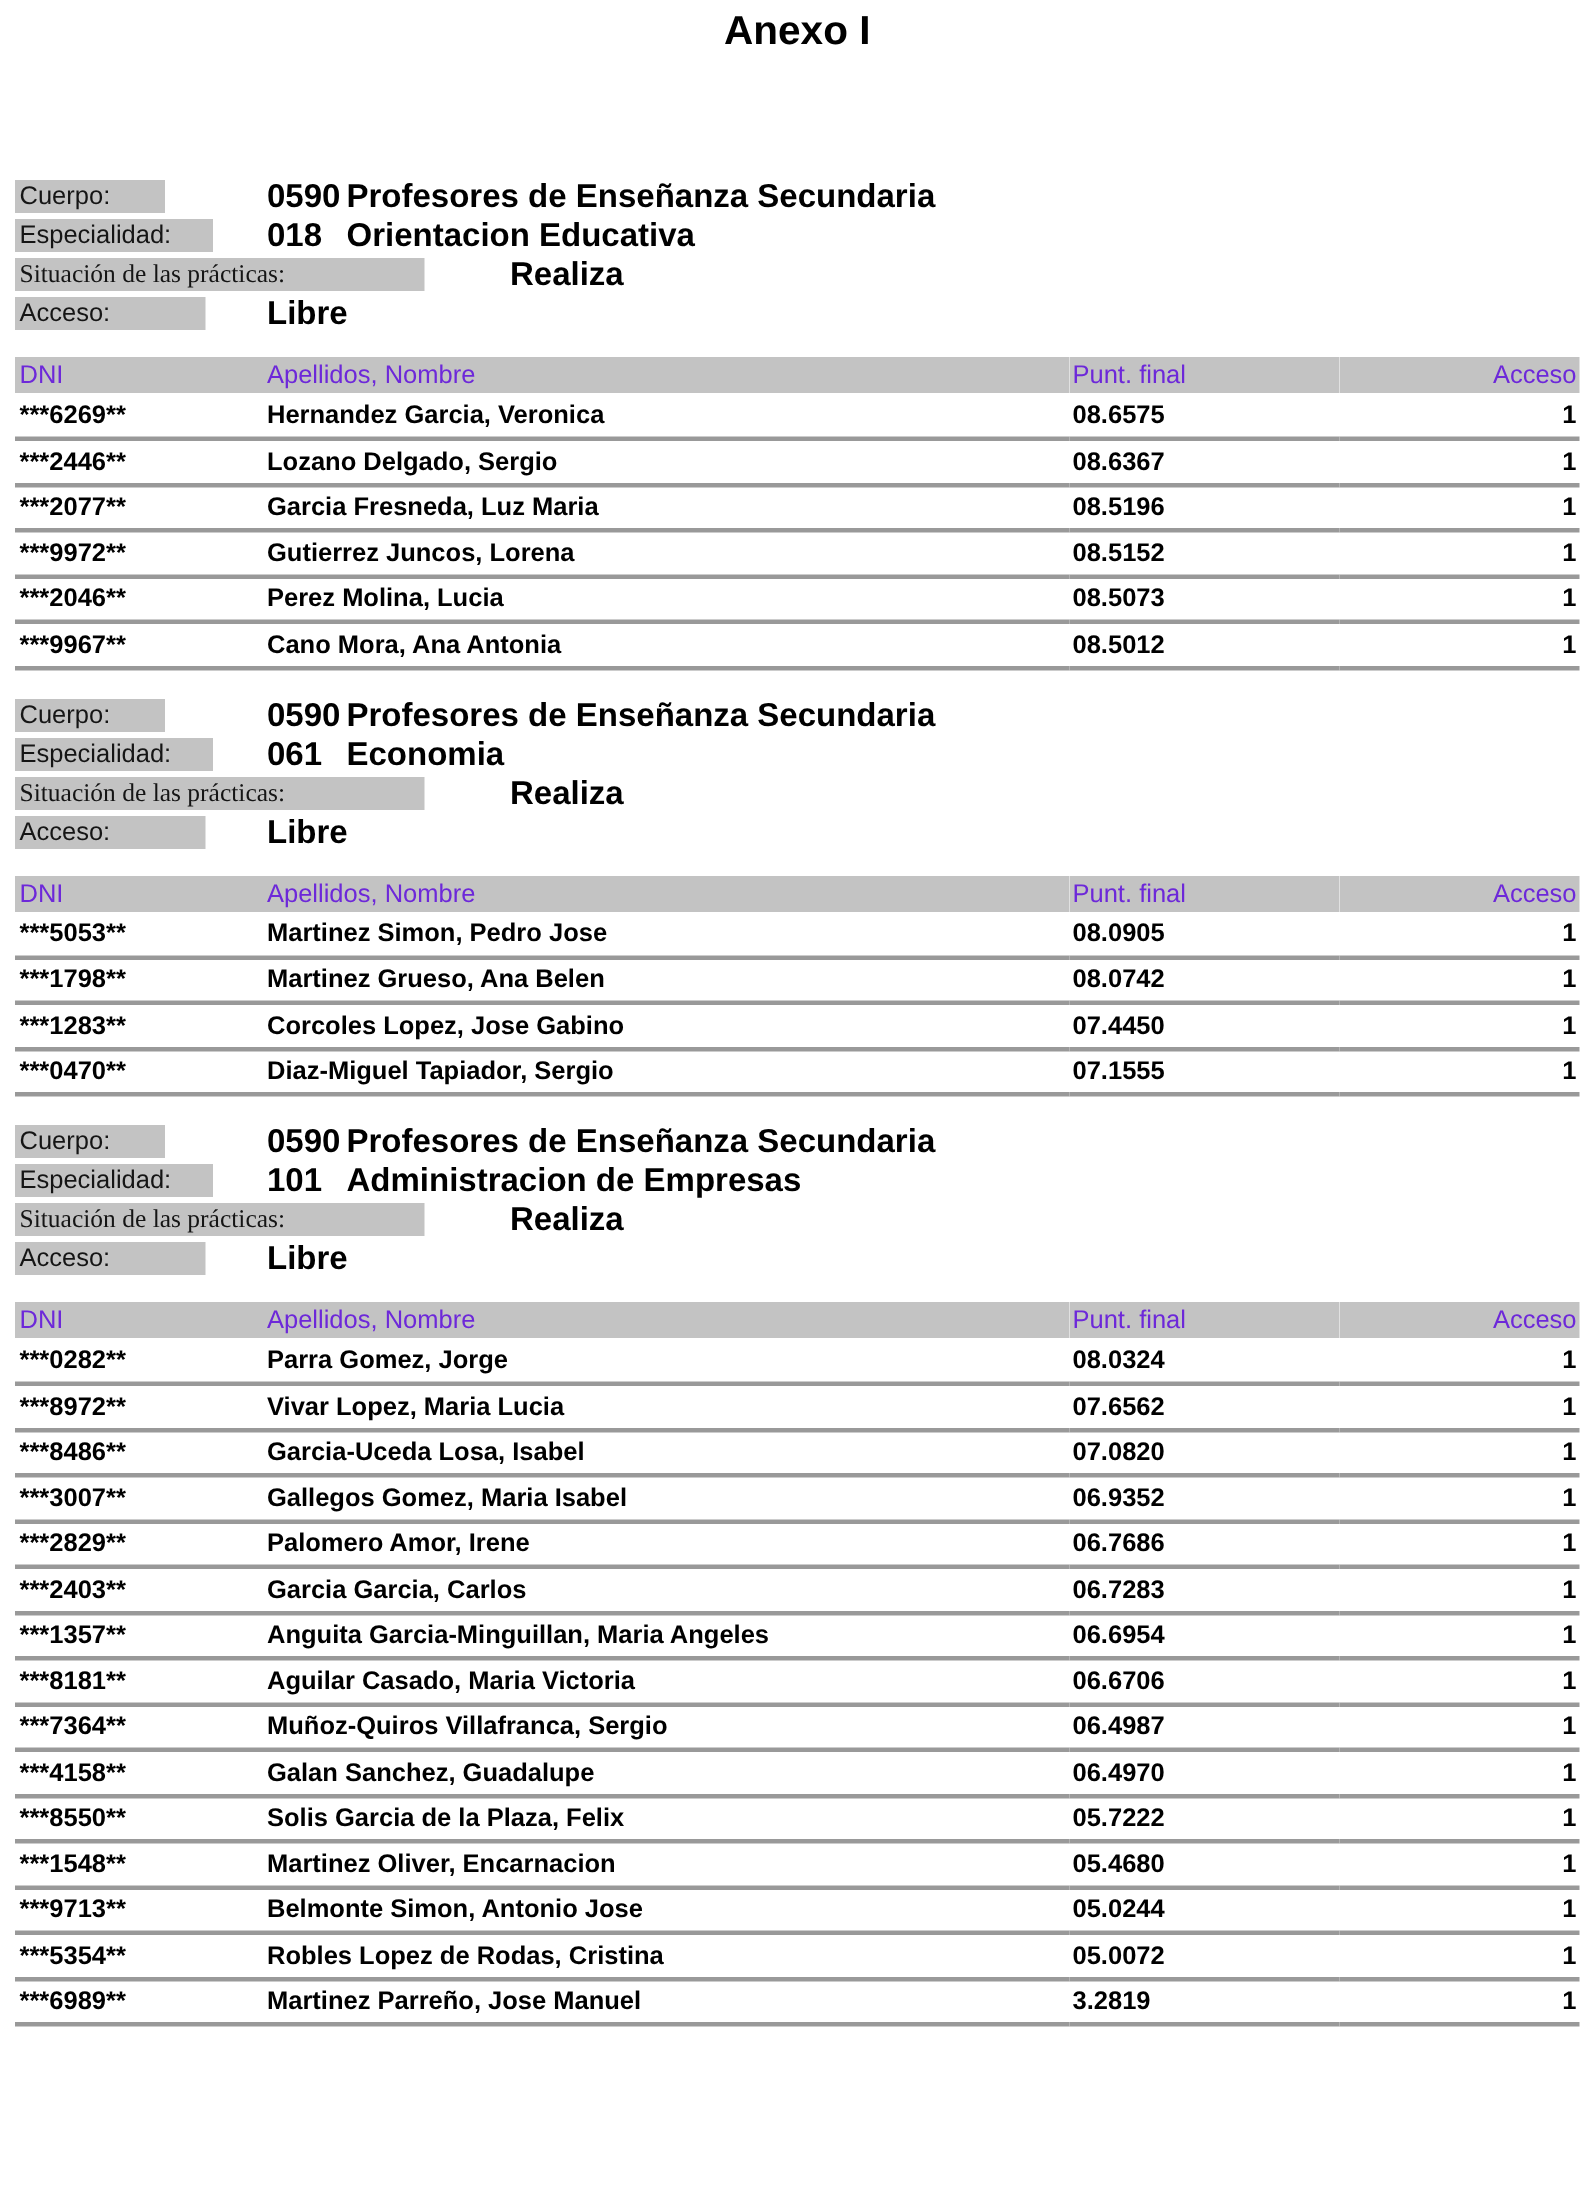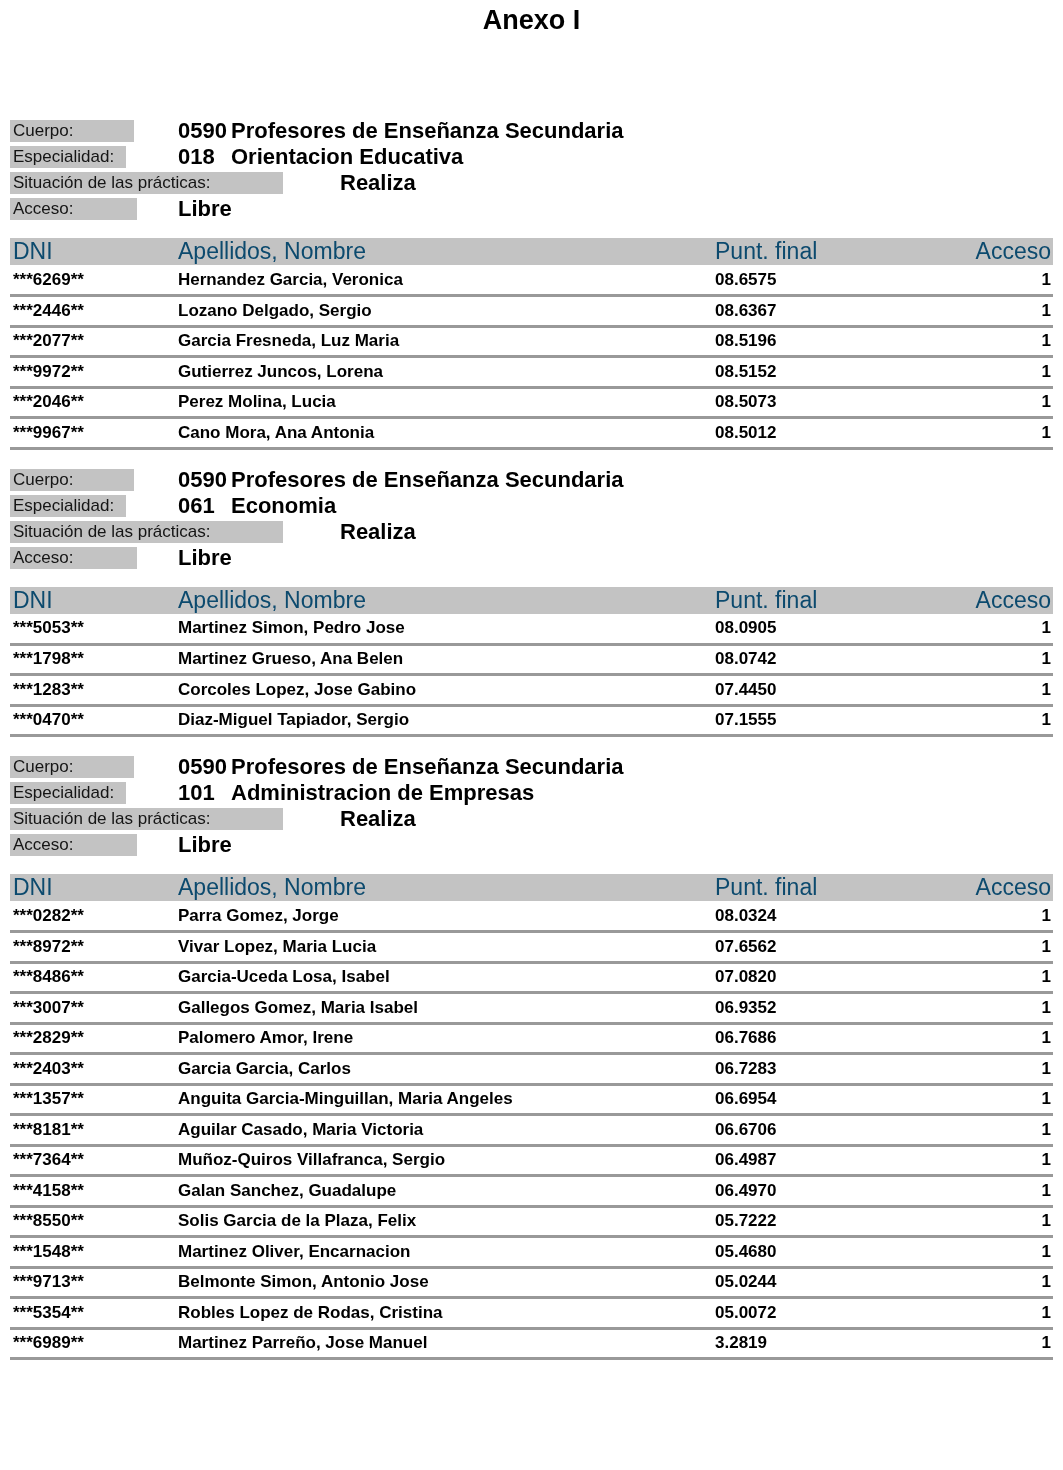--- a/index.html
+++ b/index.html
@@ -34,23 +34,23 @@
     height: 22px;
     line-height: 22px;
     padding-left: 3px;
     background: var(--band, #c3c3c3);
     font-size: 17px;
     font-weight: normal;
     color: #151515;
     white-space: nowrap;
     overflow: hidden;
   }
-  .w-cuerpo { width: 124px; }
-  .w-esp    { width: 116px; }
-  .w-sit    { width: 273px; }
+  .w-cuerpo { width: 100px; }
+  .w-esp    { width: 132px; }
+  .w-sit    { width: 273px; font-family: Liberation Serif, serif; }
   .w-acc    { width: 127px; }
   .mval {
     position: absolute;
     top: 0;
     height: 22px;
     line-height: 22px;
     font-size: 22px;
     font-weight: bold;
     white-space: nowrap;
   }
@@ -67,23 +67,23 @@
   }
   table.grid col.c-dni  { width: 168px; }
   table.grid col.c-nom  { width: 535px; }
   table.grid col.c-punt { width: 180px; }
   table.grid col.c-acc  { width: 160px; }
 
   table.grid thead tr { background: var(--band, #c3c3c3); }
   table.grid th {
     height: 24px;
     padding: 0;
-    font-size: 23px;
+    font-size: 17px;
     font-weight: normal;
-    color: #0c4a6e;
+    color: #6d28d9;
     text-align: left;
     white-space: nowrap;
     overflow: hidden;
   }
   table.grid th.h-dni { padding-left: 3px; }
   table.grid th.h-punt { padding-left: 2px; }
   table.grid th.h-acc { text-align: right; padding-right: 2px; }
 
   table.grid td {
     height: 30.5px;

